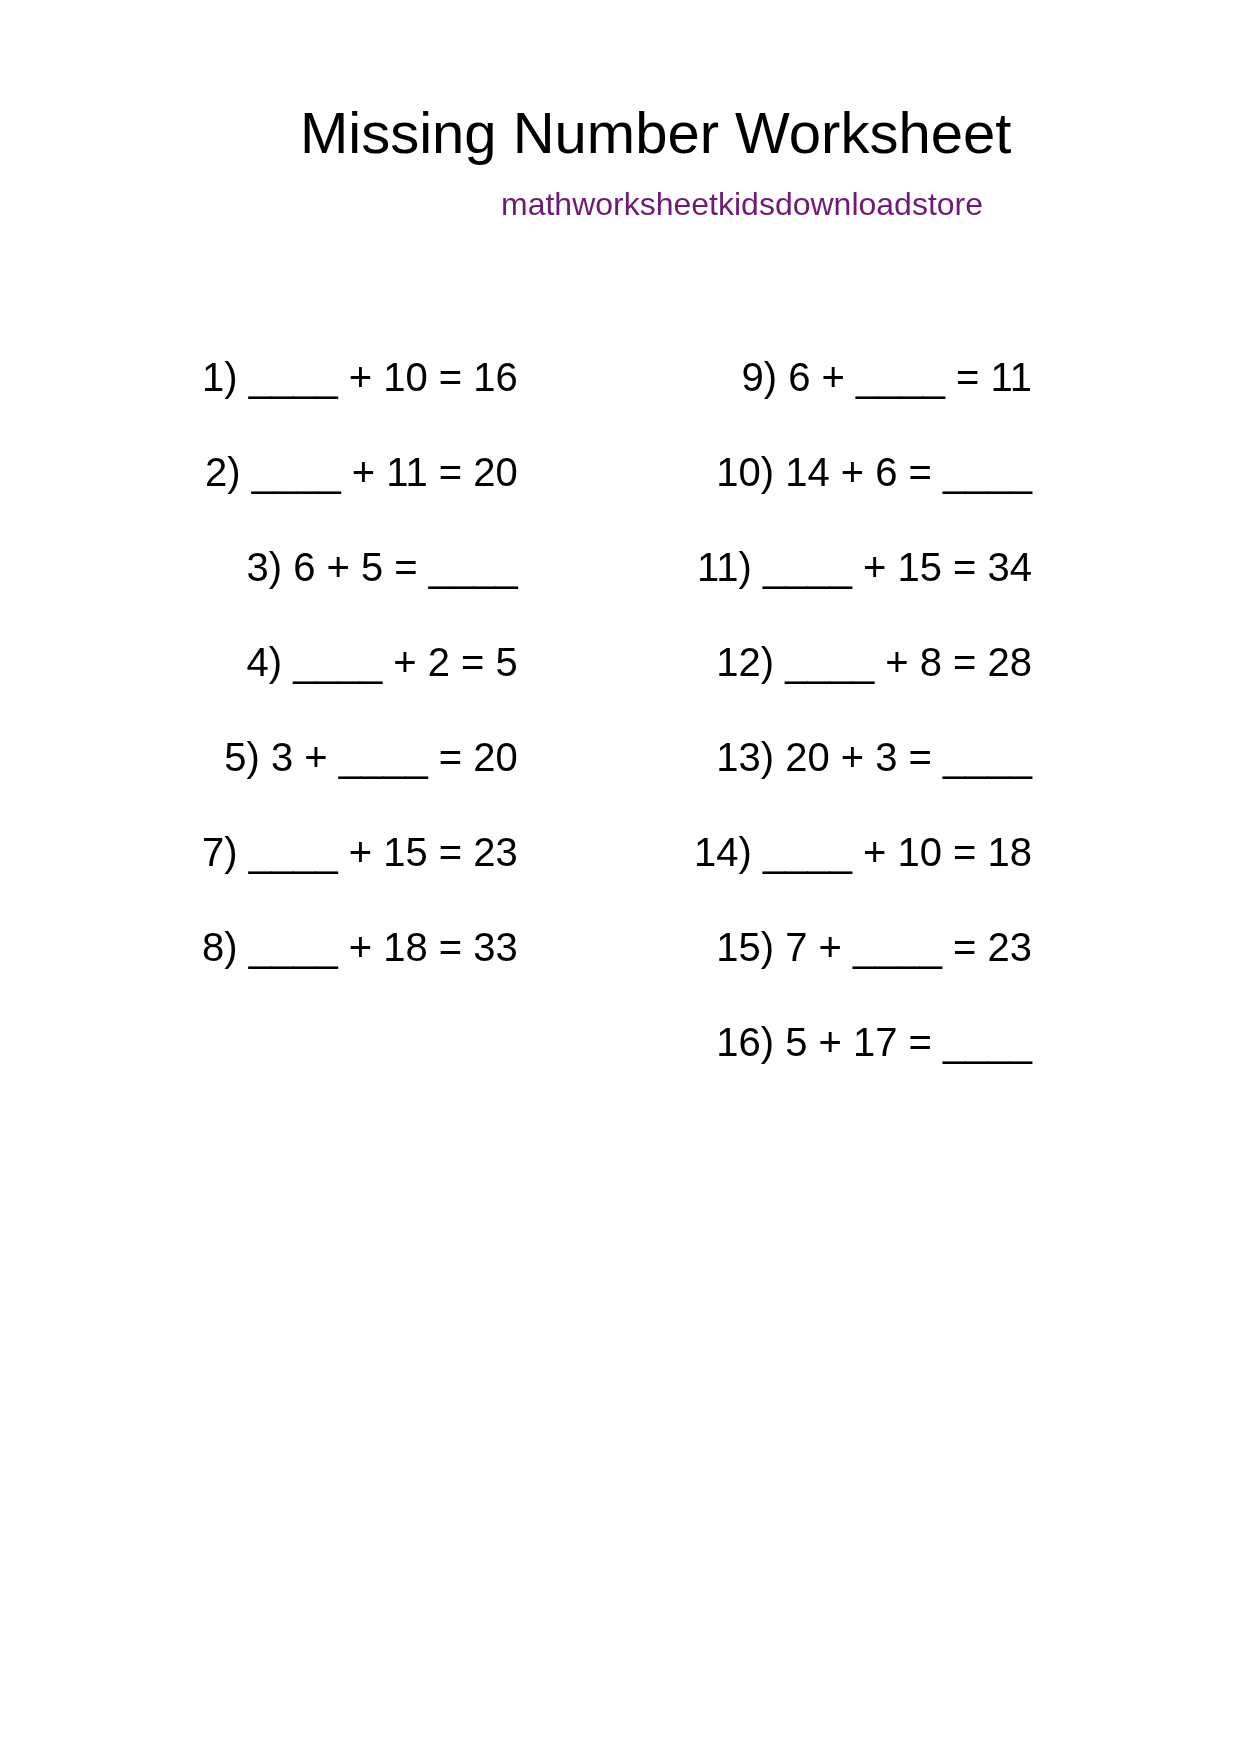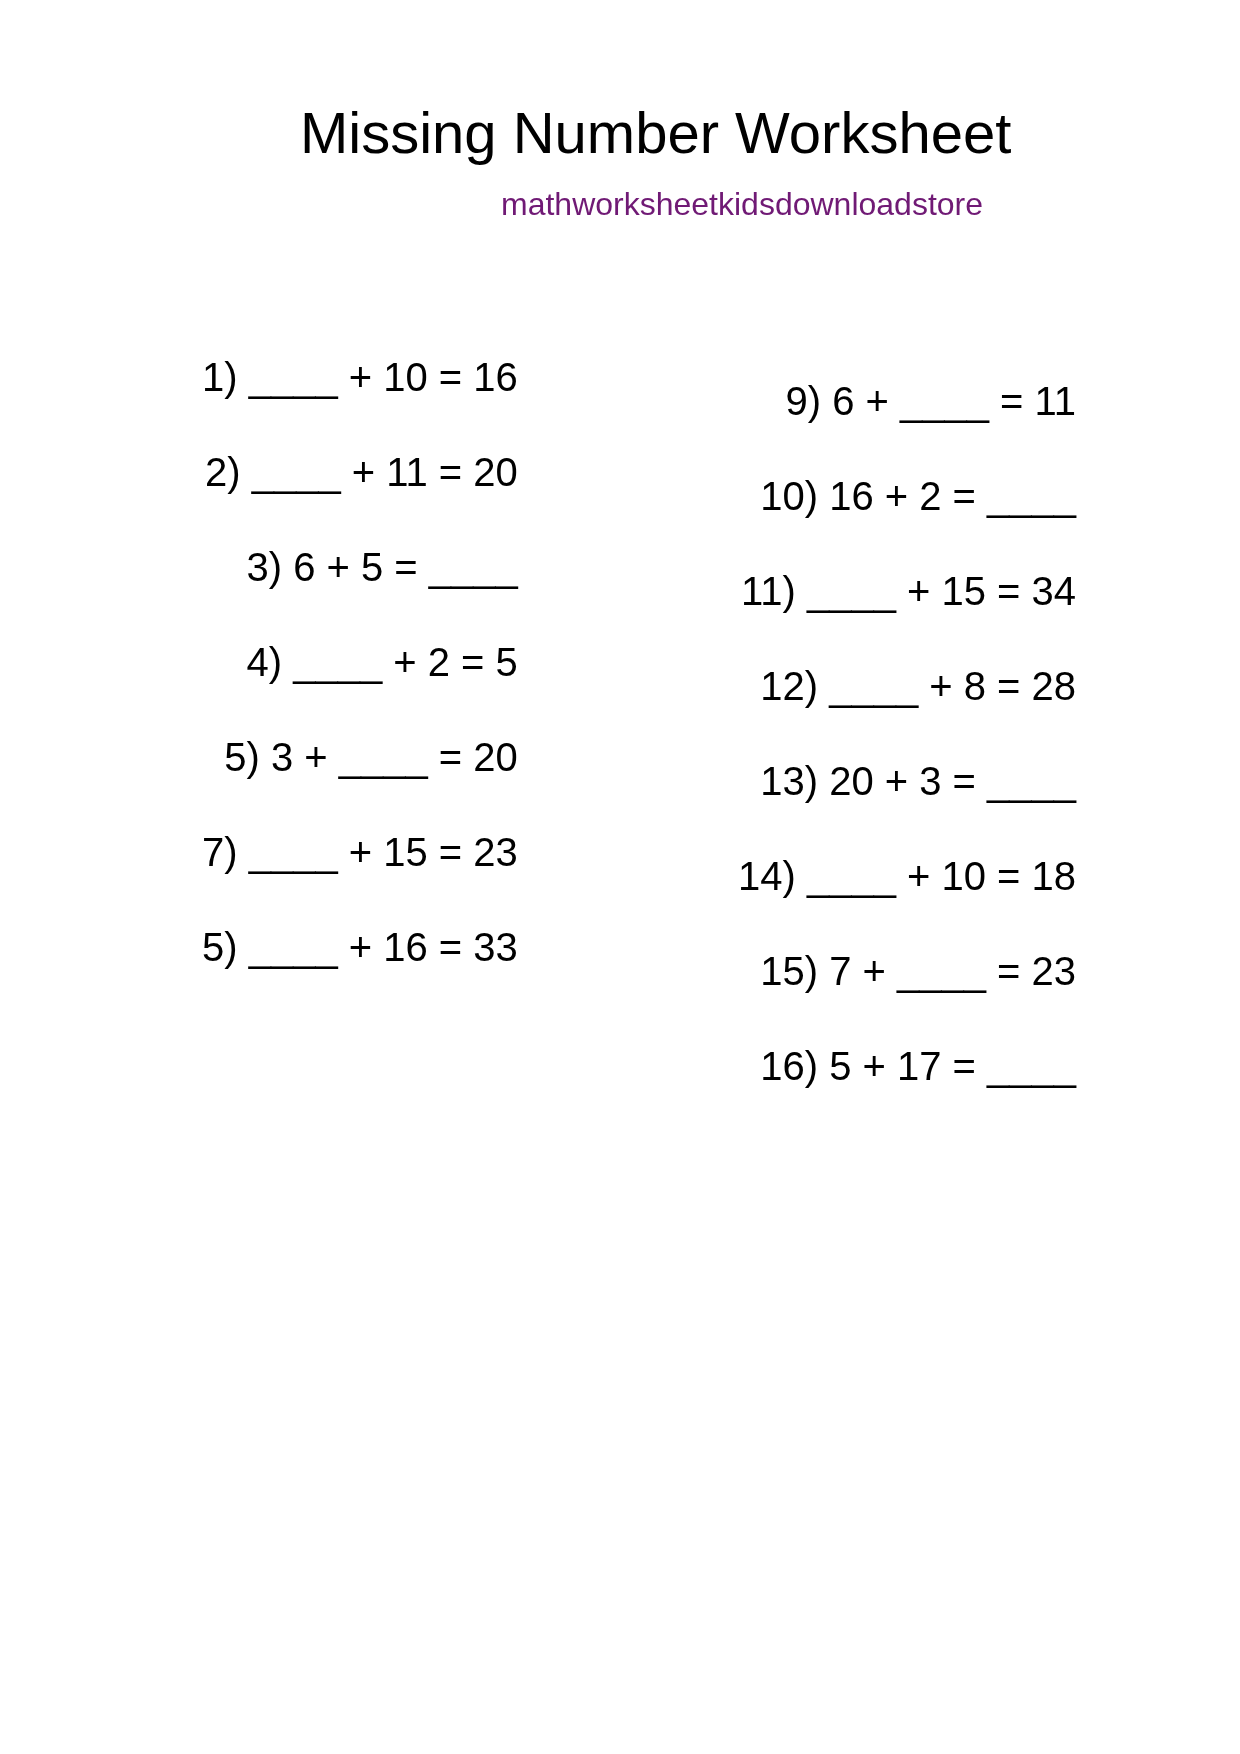--- a/index.html
+++ b/index.html
@@ -41,21 +41,21 @@
       line-height: 50px;
       white-space: nowrap;
       color: #701a75;
     }
     .column {
       position: absolute;
       top: 352px;
       text-align: right;
     }
     .column.left { left: 202px; }
-    .column.right { left: 738px; margin-top: 24px; }
+    .column.right { left: 694px; }
     .problem {
       height: 95px;
       font-size: 40px;
       line-height: 50px;
       white-space: pre;
       color: #000000;
     }
   </style>
 </head>
 <body>
@@ -64,26 +64,26 @@
   <h1 class="title">Missing Number Worksheet</h1>
   <div class="subtitle">mathworksheetkidsdownloadstore</div>
 
   <div class="column left">
     <div class="problem">1) ____ + 10 = 16</div>
     <div class="problem">2) ____ + 11 = 20</div>
     <div class="problem">3) 6 + 5 = ____</div>
     <div class="problem">4) ____ + 2 = 5</div>
     <div class="problem">5) 3 + ____ = 20</div>
     <div class="problem">7) ____ + 15 = 23</div>
-    <div class="problem">5) ____ + 16 = 33</div>
+    <div class="problem">8) ____ + 18 = 33</div>
   </div>
 
   <div class="column right">
     <div class="problem">9) 6 + ____ = 11</div>
-    <div class="problem">10) 16 + 2 = ____</div>
+    <div class="problem">10) 14 + 6 = ____</div>
     <div class="problem">11) ____ + 15 = 34</div>
     <div class="problem">12) ____ + 8 = 28</div>
     <div class="problem">13) 20 + 3 = ____</div>
     <div class="problem">14) ____ + 10 = 18</div>
     <div class="problem">15) 7 + ____ = 23</div>
     <div class="problem">16) 5 + 17 = ____</div>
   </div>
 </div>
 
 </body></html>

